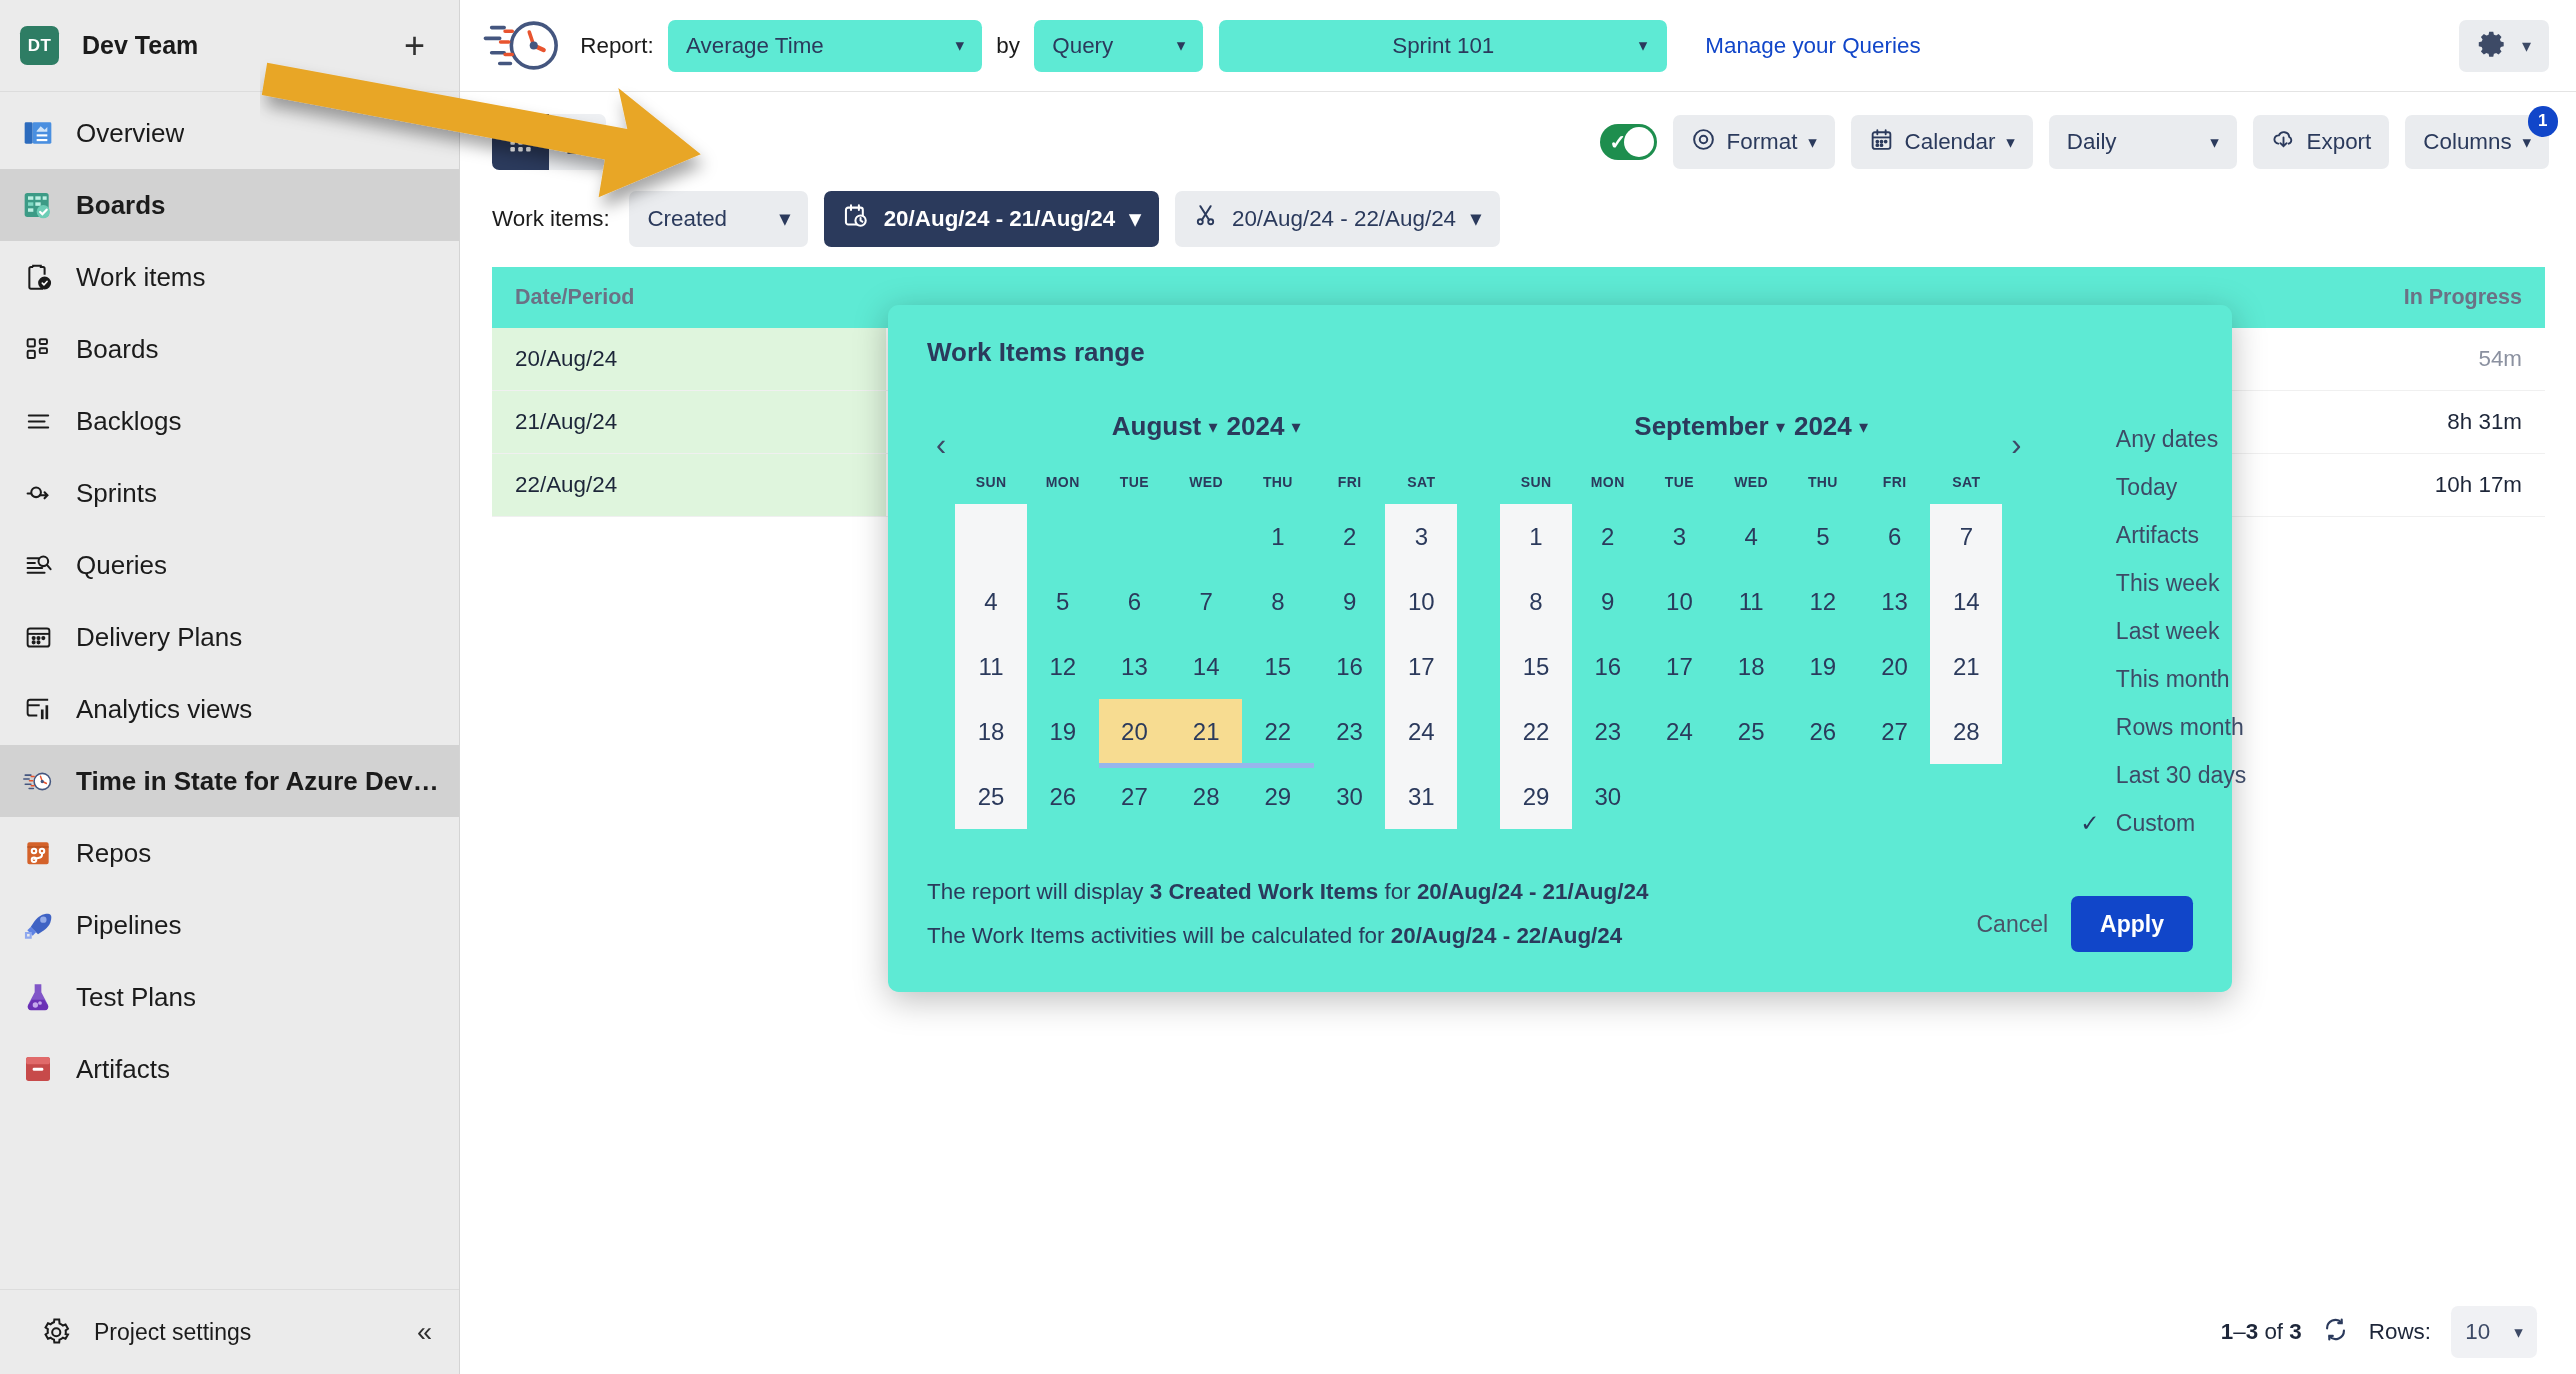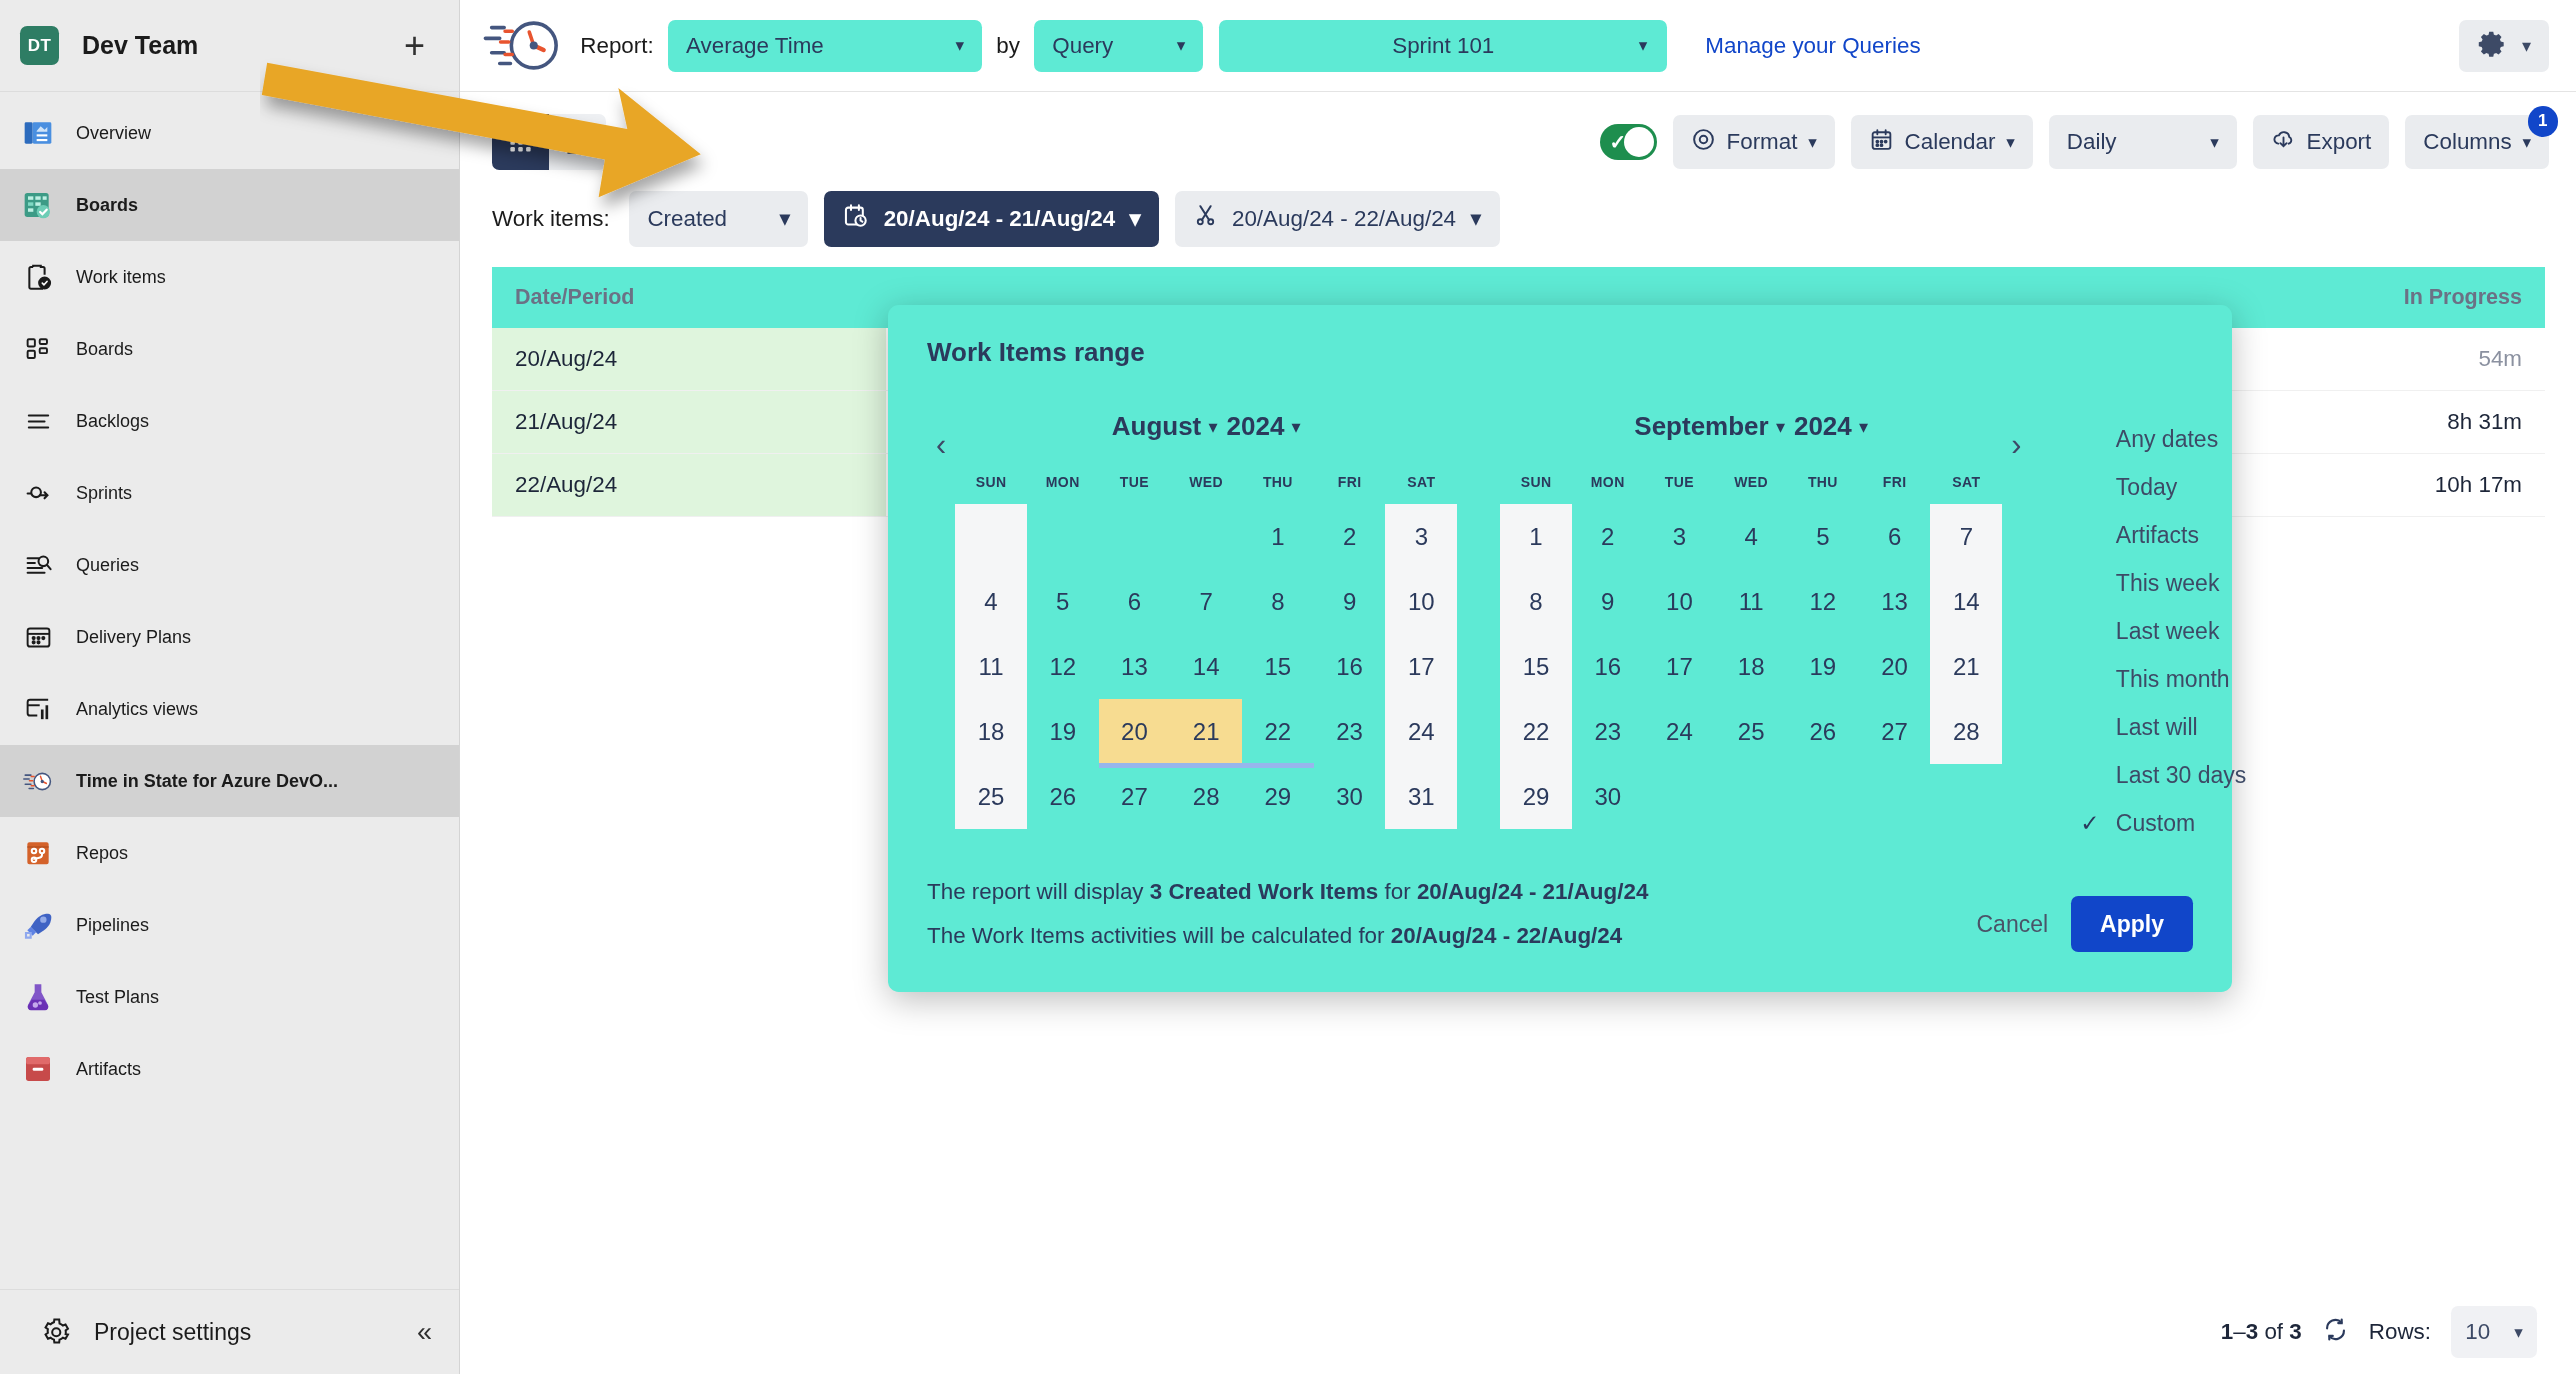--- a/index.html
+++ b/index.html
@@ -33,21 +33,21 @@
     letter-spacing: 0.4px;
     flex: 0 0 39px;
   }
   .proj-name { margin-left: 23px; font-size: 25px; font-weight: bold; color: #1b1b1b; flex: 1; }
   .plus-btn { font-size: 36px; color: #303030; line-height: 1; font-weight: 300; cursor: pointer; }
 
   .sb-list { flex: 1; padding-top: 5.4px; overflow: hidden; }
   .sb-item {
     display: flex; align-items: center; gap: 20px;
     height: 72px; padding: 0 20px;
-    font-size: 18px; color: #1b1b1b;
+    font-size: 26px; color: #1b1b1b;
     cursor: pointer; white-space: nowrap;
   }
   .sb-item .lbl { overflow: hidden; text-overflow: ellipsis; }
   .sb-item.active { background: #d2d2d2; font-weight: bold; }
   .sb-icon { width: 36px; height: 36px; flex: 0 0 36px; display: flex; align-items: center; justify-content: center; }
   .sb-icon svg { display: block; }
 
   .sb-footer {
     border-top: 1.8px solid #dcdcdc;
     height: 86px; display: flex; align-items: center;
@@ -776,21 +776,21 @@
           <div class="preset">
             <span class="tick"></span>
             <span>Last week</span>
           </div>
           <div class="preset">
             <span class="tick"></span>
             <span>This month</span>
           </div>
           <div class="preset">
             <span class="tick"></span>
-            <span>Last will</span>
+            <span>Rows month</span>
           </div>
           <div class="preset">
             <span class="tick"></span>
             <span>Last 30 days</span>
           </div>
           <div class="preset">
             <span class="tick">✓</span>
             <span>Custom</span>
           </div>
         </div>

